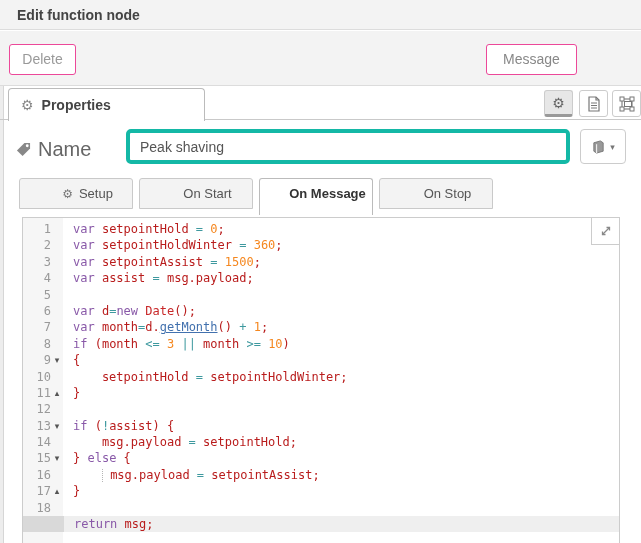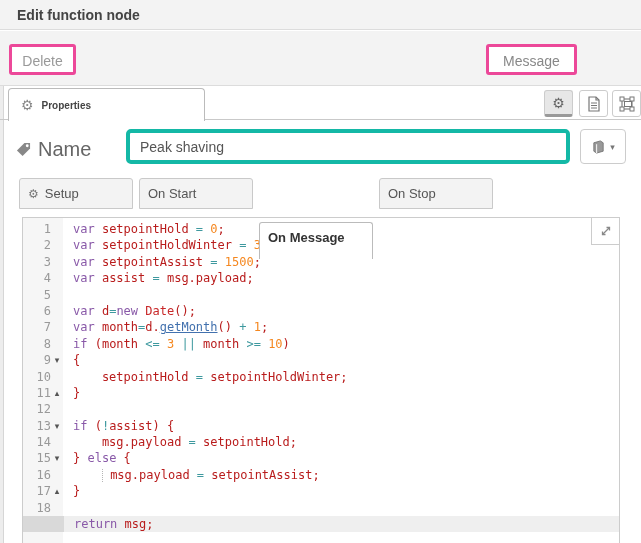--- a/index.html
+++ b/index.html
@@ -13,37 +13,37 @@
 
   
   .hdr { position: absolute; left: 0; top: 0; width: 641px; height: 30px;
     background: #f3f3f3; border-bottom: 1px solid #dcdcdc; }
   .hdr-title { position: absolute; left: 17px; top: 0; line-height: 30px;
     font-size: 14px; font-weight: bold; color: #444; }
 
   
   .btnbar { position: absolute; left: 0; top: 31px; width: 641px; height: 55px;
     background: #f3f3f3; border-bottom: 1px solid #dcdcdc; }
-  .btn { position: absolute; top: 13px; height: 31px; border: 3px solid #ec4899;
+  .btn { position: absolute; top: 13px; height: 31px; border: 1px solid #ec4899;
     border-radius: 3px; background: #fff; font-size: 14px; color: #888;
     text-align: center; line-height: 29px; cursor: pointer; }
   .btn-delete { left: 9px;  width: 67px; color: #999; }
   .btn-cancel { left: 486px; width: 91px; }
   .btn-done { left: 585px; width: 53px; background: #AD1625; border-color: #AD1625;
     color: #fff; font-weight: bold; }
 
   
   .prop-row-border { position: absolute; left: 0; top: 119px; width: 641px; height: 1px;
     background: #c9c9c9; }
   .prop-tab { position: absolute; left: 8px; top: 88px; width: 197px; height: 33px;
     background: #fff; border: 1px solid #bbb; border-bottom: none;
     border-radius: 4px 4px 0 0; z-index: 2; display: flex; align-items: center;
     padding-left: 12px; }
   .prop-tab .gear { font-size: 14px; color: #888; margin-right: 8px; }
-  .prop-tab .lbl { font-size: 10px; font-weight: bold; color: #444; }
+  .prop-tab .lbl { font-size: 14px; font-weight: bold; color: #444; }
 
   .tool-btn { position: absolute; top: 90px; width: 29px; height: 27px;
     background: #fff; border: 1px solid #ccc; border-radius: 3px;
     display: flex; align-items: center; justify-content: center; cursor: pointer; }
   .tool-btn.active { background: #e7e7e7; border-bottom: 3px solid #999; }
   .tool-gear { left: 544px; font-size: 14px; color: #666; }
   .tool-doc { left: 579px; }
   .tool-app { left: 612px; }
 
   
@@ -55,24 +55,24 @@
     color: #555; font-family: "Liberation Sans", sans-serif; background: #fff; }
   .label-btn { position: absolute; left: 580px; top: 129px; width: 46px; height: 35px;
     border: 1px solid #ccc; border-radius: 4px; background: #fff; display: flex;
     align-items: center; justify-content: center; gap: 4px; cursor: pointer; }
   .label-btn .caret { font-size: 9px; color: #777; }
 
   
   .ftabs { position: absolute; left: 19px; top: 178px; display: flex; gap: 6px; z-index: 2; }
   .ftab { width: 114px; height: 31px; background: #f3f3f3; border: 1px solid #c9c9c9;
     border-radius: 3px 3px 0 0; font-size: 13px; color: #555; line-height: 29px;
-    padding-left: 8px; cursor: pointer; white-space: nowrap; }
+    padding-left: 23px; cursor: pointer; white-space: nowrap; text-align: center; }
   .ftab .gear { font-size: 12px; color: #777; margin-right: 6px; }
   .ftab.active { height: 37px; background: #fff; border-color: #bbb; border-bottom: none;
-    font-weight: bold; color: #333; margin-top: 44px; }
+    font-weight: bold; color: #333; }
 
   
   .editor { position: absolute; left: 22px; top: 217px; width: 598px; height: 326px;
     background: #fff; border: 1px solid #ccc; border-bottom: none; z-index: 1; }
   .gutter-bg { position: absolute; left: 0; top: 0; width: 40px; height: 100%;
     background: #f6f6f6; }
   .ed-lines { position: absolute; left: 0; top: 3px; width: 100%;
     font-family: "DejaVu Sans Mono", monospace; font-size: 12px; }
   .ed-line { display: flex; height: 16.4px; line-height: 16.4px; }
   .gut { width: 40px; flex: none; display: flex; }

